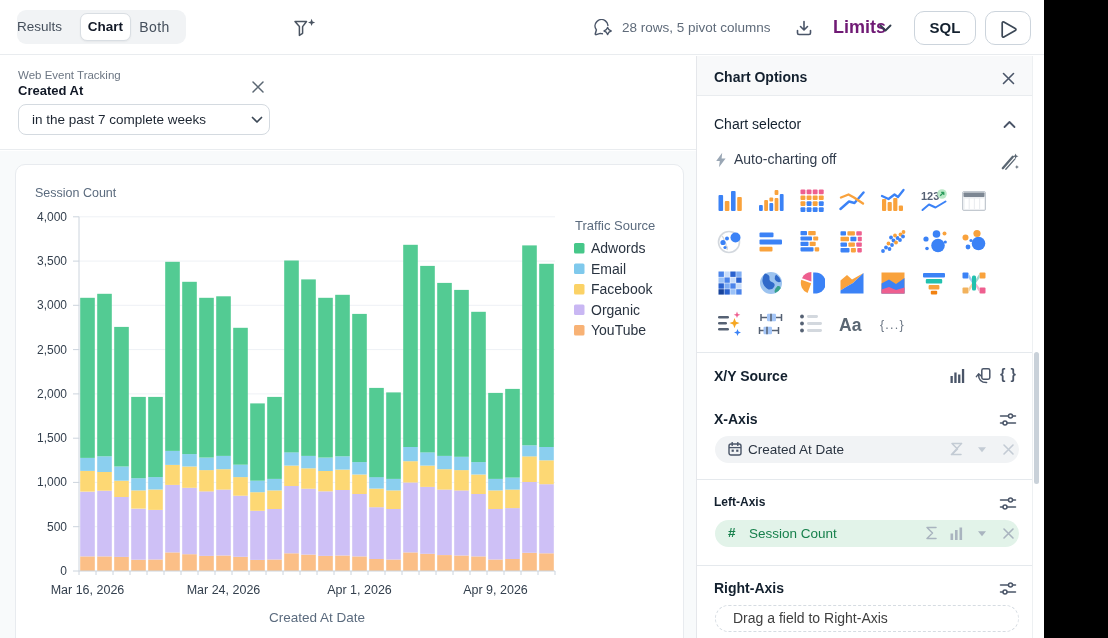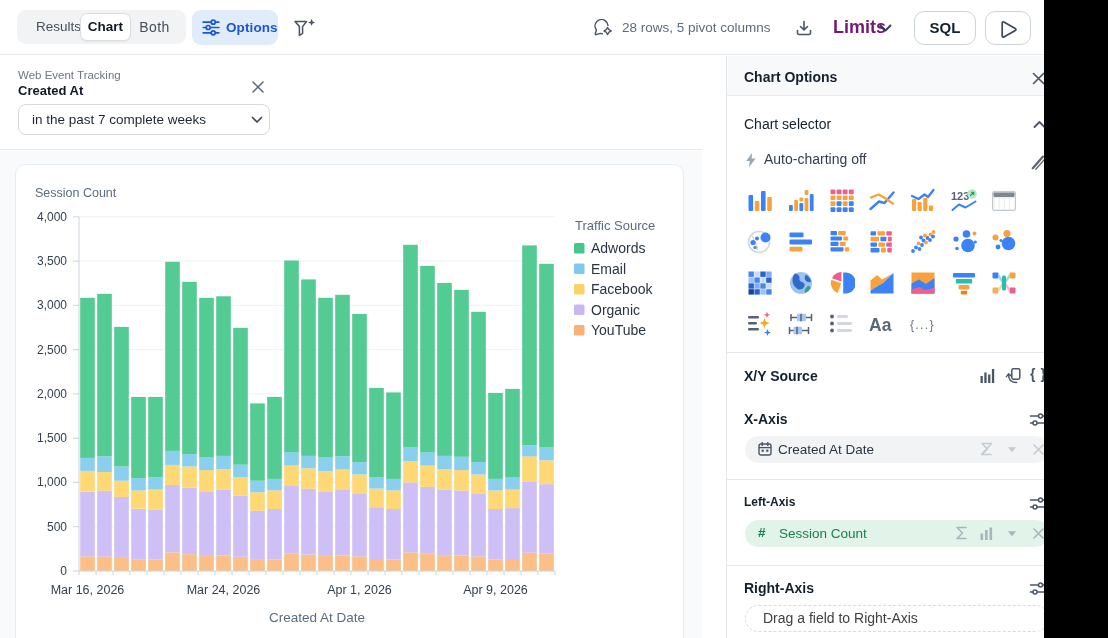--- a/index.html
+++ b/index.html
@@ -2,38 +2,23 @@
 <html><head><meta charset="utf-8"><style>
 *{margin:0;padding:0;box-sizing:border-box}
 body{width:1108px;height:638px;background:#000;font-family:"Liberation Sans",sans-serif;overflow:hidden;position:relative}
 .abs{position:absolute}
 svg{display:block}
 </style></head><body>
 <div class="abs" style="left:0;top:0;width:1044px;height:638px;background:#fff;overflow:hidden">
 
   <div class="abs" style="left:0;top:0;width:1044px;height:55px;background:#fff;border-bottom:1px solid #e9ecef">
     <div class="abs" style="left:17px;top:10px;width:169px;height:34px;background:#f1f3f5;border-radius:9px">
-      <div class="abs" style="left:0;top:0;width:64px;height:34px;line-height:34px;text-align:right;font-size:13.5px;color:#454f5c;font-weight:500">Results</div>
+      <div class="abs" style="left:0;top:0;width:64px;height:34px;line-height:34px;text-align:left;font-size:13.5px;color:#454f5c;font-weight:500">Results</div>
       <div class="abs" style="left:63px;top:3px;width:51px;height:28px;background:#fff;border:1px solid #d9dee3;border-radius:7px;line-height:26px;text-align:center;font-size:13.5px;color:#111826;font-weight:700;box-shadow:0 1px 2px rgba(0,0,0,.05)">Chart</div>
       <div class="abs" style="left:112px;top:0;width:51px;height:34px;line-height:34px;text-align:center;font-size:14px;letter-spacing:0.4px;color:#454f5c;font-weight:500">Both</div>
-    </div>
-    <div class="abs" style="left:192px;top:10px;width:86px;height:35px;background:#e1ecfa;border-radius:9px">
-      <div class="abs" style="left:10px;top:9px">
-          <svg width="18" height="17" viewBox="0 0 18 17">
-            <g stroke="#1a56db" stroke-width="1.7" stroke-linecap="round" fill="none">
-<line x1="1.2" y1="3.2" x2="16.8" y2="3.2"></line>
-              <line x1="1.2" y1="8.5" x2="16.8" y2="8.5"></line>
-              <line x1="1.2" y1="13.8" x2="16.8" y2="13.8"></line>
-<circle cx="11.2" cy="3.2" r="2" fill="#e1ecfa"></circle>
-              <circle cx="6.2" cy="8.5" r="2" fill="#e1ecfa"></circle>
-              <circle cx="11.2" cy="13.8" r="2" fill="#e1ecfa"></circle>
-            </g>
-          </svg>
-        </div>
-      <div class="abs" style="left:34px;top:0;height:35px;line-height:35px;font-size:13.5px;color:#1a56db;font-weight:700;letter-spacing:0.1px">Options</div>
     </div>
     <div class="abs" style="left:293px;top:18px">
         <svg width="24" height="20" viewBox="0 0 24 20">
           <path d="M2,3.5 H13.5 L9.6,8.6 V15.3 L6.4,17.4 V8.6 Z" fill="none" stroke="#4a5461" stroke-width="1.5" stroke-linejoin="round"></path>
           <path d="M18.6,0.8 l1,2.6 2.6,1 -2.6,1 -1,2.6 -1,-2.6 -2.6,-1 2.6,-1 Z" fill="#4a5461"></path>
         </svg>
       </div>
     <div class="abs" style="left:593px;top:19px">
         <svg width="20" height="19" viewBox="0 0 20 19">
           <path d="M13.9,10.3 a6.4,6.4 0 1 0 -10.5,0.6 L2.3,14.8 a0.7,0.7 0 0 0 0.9,0.85 L7.3,14.4 a6.4,6.4 0 0 0 2.2,0.4" fill="none" stroke="#4a5568" stroke-width="1.5" stroke-linecap="round" stroke-linejoin="round"></path>
@@ -296,21 +281,21 @@
 <rect x="558" y="119.0" width="10.5" height="10.5" rx="1.5" fill="#fbd266"></rect>
 <text x="575" y="129.0" font-size="14" fill="#2a3441">Facebook</text>
 <rect x="558" y="139.5" width="10.5" height="10.5" rx="1.5" fill="#c9b7f3"></rect>
 <text x="575" y="149.5" font-size="14" fill="#2a3441">Organic</text>
 <rect x="558" y="160.0" width="10.5" height="10.5" rx="1.5" fill="#f8b275"></rect>
 <text x="575" y="170.0" font-size="14" fill="#2a3441">YouTube</text>
 </svg>
     </div>
   </div>
 
-  <div class="abs" style="left:726px;top:56px;width:342px;height:582px;background:#fff;border-left:1px solid #e5e7eb">
+  <div class="abs" style="left:696px;top:56px;width:342px;height:582px;background:#fff;border-left:1px solid #e5e7eb">
     <div class="abs" style="left:0;top:0;width:342px;height:40px;background:#f8f9fa;border-bottom:1px solid #e9ecef">
       <div class="abs" style="left:17px;top:13px;font-size:14px;font-weight:700;color:#13202e">Chart Options</div>
       <div class="abs" style="left:304px;top:15px">
           <svg width="15" height="15" viewBox="0 0 15 15">
             <path d="M2.5,2.5 L12.5,12.5 M12.5,2.5 L2.5,12.5" stroke="#4a5568" stroke-width="1.6" stroke-linecap="round"></path>
           </svg>
         </div>
     </div>
     <div class="abs" style="left:17px;top:60px;font-size:14px;font-weight:400;color:#13202e">Chart selector</div>
     <div class="abs" style="left:306px;top:64px">

